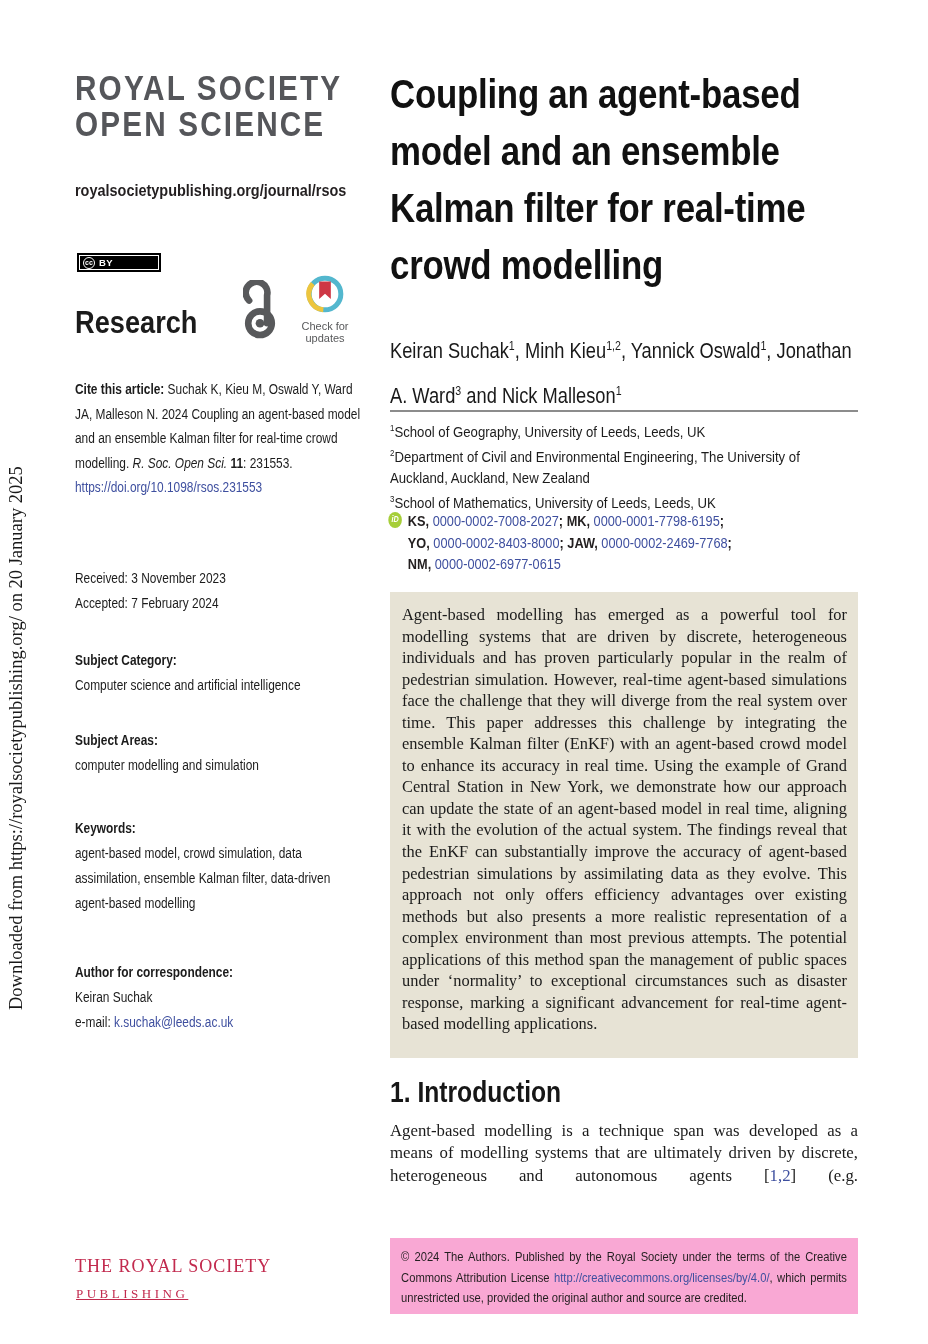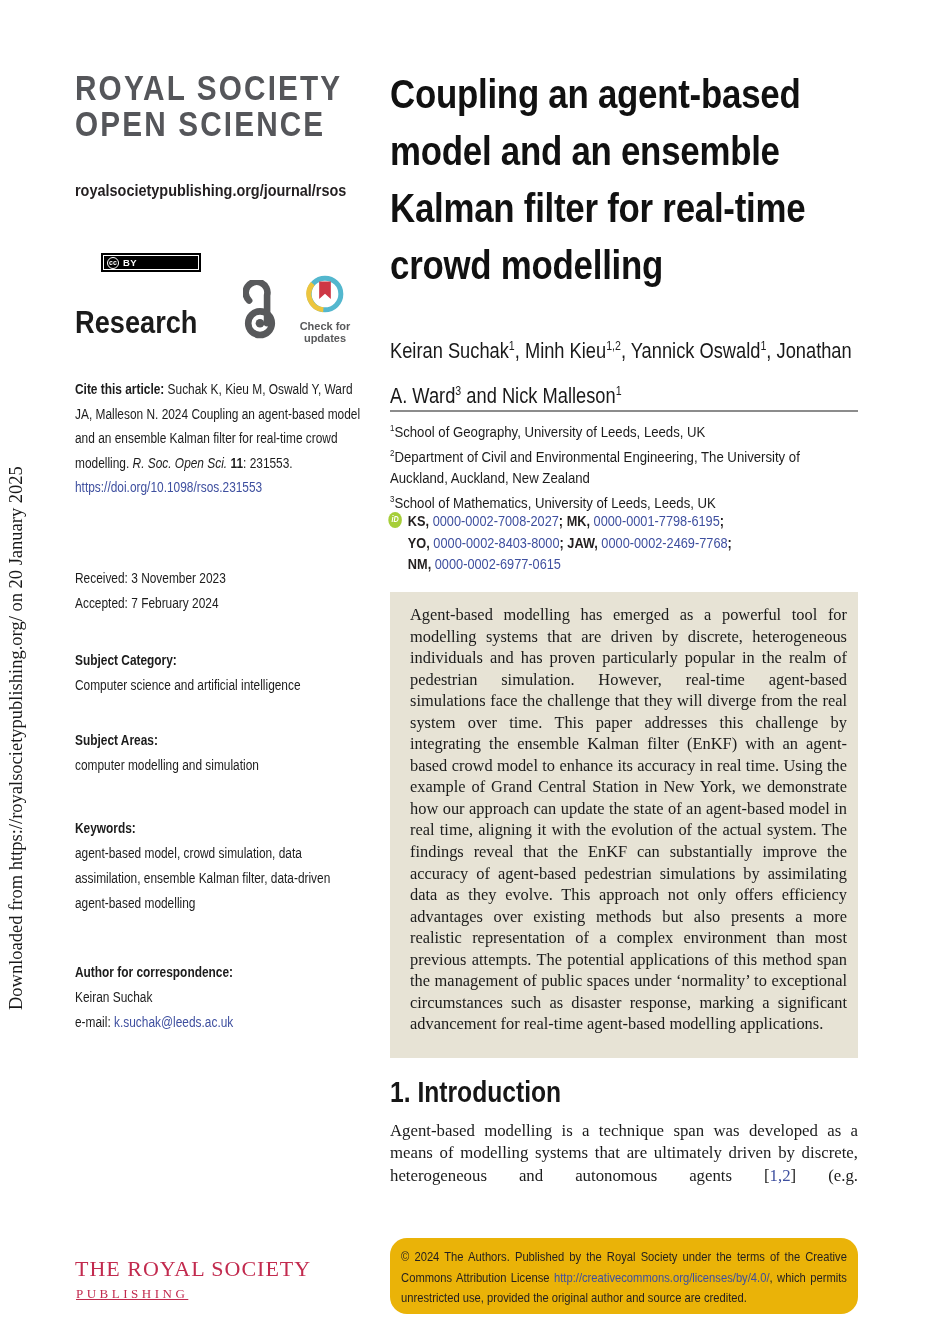--- a/index.html
+++ b/index.html
@@ -31,56 +31,56 @@
   .subjareas{top:753px;}
   .kw-label{top:816px;}
   .kw{top:841px;line-height:25px;}
   .corr-label{top:960px;}
   .corr-name{top:985px;}
   .email-line{top:1010px;}
   .it{font-style:italic;}
   .bold{font-weight:bold;}
 
   
-  .ccbadge{left:77px;top:253px;width:100px;height:19px;background:#000;border:2px solid #000;
-           box-shadow:inset 0 0 0 1px #fff;display:flex;align-items:center;padding-left:4px;box-sizing:border-box;margin-left:24px;}
+  .ccbadge{left:77px;top:253px;width:84px;height:19px;background:#000;border:2px solid #000;
+           box-shadow:inset 0 0 0 1px #fff;display:flex;align-items:center;padding-left:4px;box-sizing:border-box;}
   .cc-circle{width:12px;height:12px;border:1.3px solid #fff;border-radius:50%;color:#fff;
              font-size:7px;font-weight:bold;display:flex;align-items:center;justify-content:center;box-sizing:border-box;}
   .cc-by{color:#fff;font-size:9.5px;font-weight:bold;margin-left:4px;letter-spacing:0.5px;}
 
   
   .oa-icon{left:243px;top:280px;}
   .chk{left:292px;top:274px;width:66px;text-align:center;}
-  .chk-text{font-size:11px;line-height:12px;color:#58595b;margin-top:2px;font-weight:bold;}
+  .chk-text{font-size:11px;line-height:12px;color:#58595b;margin-top:2px;}
 
   
   .rightcol{left:390px;top:0;width:468px;height:1276px;}
   .title{top:66px;left:0;font-size:41px;line-height:57px;font-weight:bold;color:#111111;letter-spacing:-0.3px;}
   .authors{top:326px;left:0;font-size:21.5px;line-height:40px;color:#191919;}
   .authors sup{font-size:0.58em;}
   .auth-rule{top:410px;left:0;width:468px;border-top:2px solid #8c8c8c;height:0;}
   .affils{top:418px;left:0;font-size:15.5px;line-height:21.5px;color:#1c1c1c;}
   .affils sup{font-size:0.6em;}
   .orcid{top:510px;left:0;font-size:15px;line-height:21.5px;}
   .orcid-lines{padding-left:21px;}
   .orcid-label{font-weight:bold;color:#231f20;}
   .orcid-icon{position:absolute;left:-2px;top:2px;width:16px;height:16px;border-radius:50%;
               background:#a6ce39;color:#fff;font-size:8.5px;font-weight:bold;display:flex;
               align-items:center;justify-content:center;font-style:italic;}
   .abstract{top:592px;left:0;width:468px;height:466px;background:#e7e3d5;box-sizing:border-box;
-            padding:12px 11px 0 20px;font-family:"Liberation Serif",serif;font-size:16.4px;
+            padding:12px 11px 0 12px;font-family:"Liberation Serif",serif;font-size:16.4px;
             line-height:21.55px;text-align:justify;color:#1b1b1b;}
   .intro-h{top:1076px;left:0;font-size:29px;font-weight:bold;color:#161616;}
   .intro-p{top:1120px;left:0;width:468px;font-family:"Liberation Serif",serif;font-size:16.8px;
            line-height:22.3px;text-align:justify;text-align-last:justify;color:#1b1b1b;}
 
   
-  .pub1{left:75px;top:1256px;font-family:"Liberation Serif",serif;font-size:22px;color:#c22a4e;letter-spacing:1px;}
+  .pub1{left:75px;top:1256px;font-family:"Liberation Serif",serif;font-size:18px;color:#c22a4e;letter-spacing:1px;}
   .pub2{left:76px;top:1286px;font-family:"Liberation Serif",serif;font-size:13px;color:#c22a4e;letter-spacing:3.5px;text-decoration:underline;}
-  .license{left:390px;top:1238px;width:468px;height:76px;background:#eab308;box-sizing:border-box;border-radius:17px;}
+  .license{left:390px;top:1238px;width:468px;height:76px;background:#f9a8d4;box-sizing:border-box;}
   .license-inner{transform:scaleX(0.85);transform-origin:0 0;width:117.65%;box-sizing:border-box;
                  padding:9px 13px;font-size:13.2px;line-height:20.5px;text-align:justify;color:#231f20;}
 </style>
 </head>
 <body>
 
 <div class="page">
 
   <div class="abs watermark">Downloaded from https://royalsocietypublishing.org/ on 20 January 2025</div>
 

